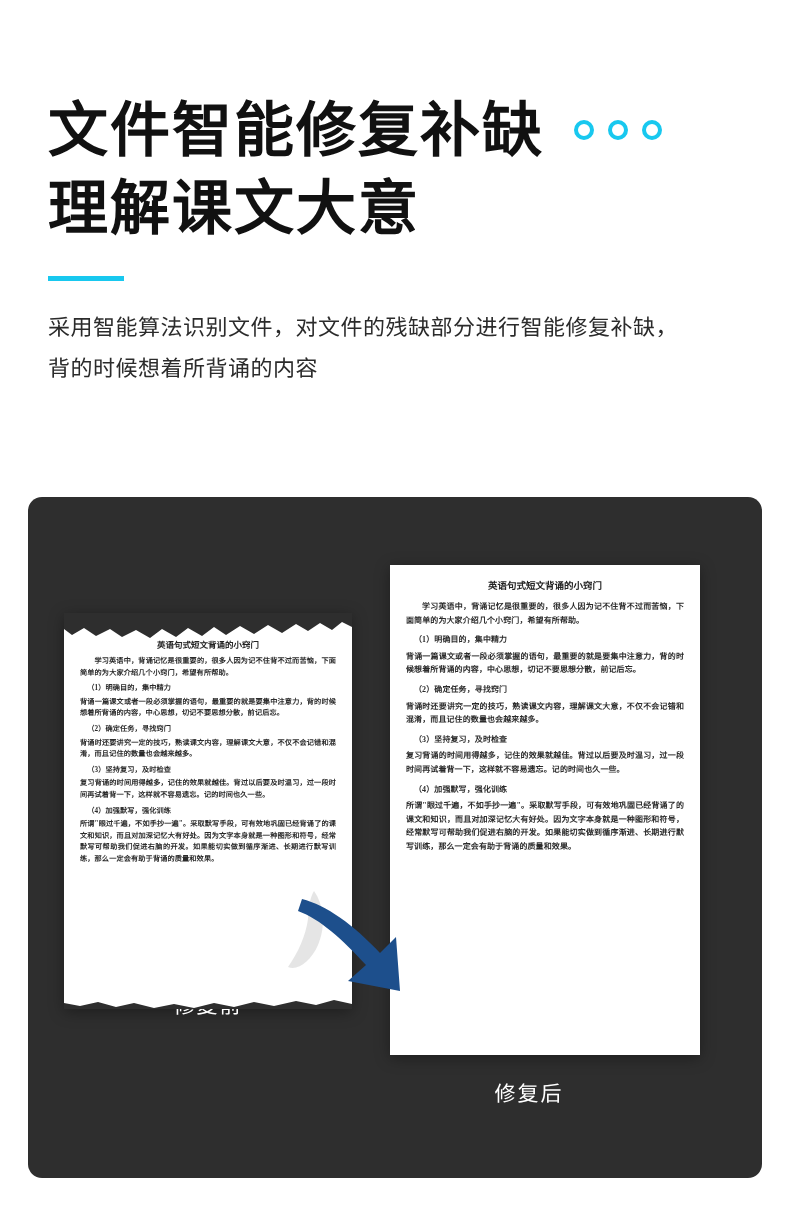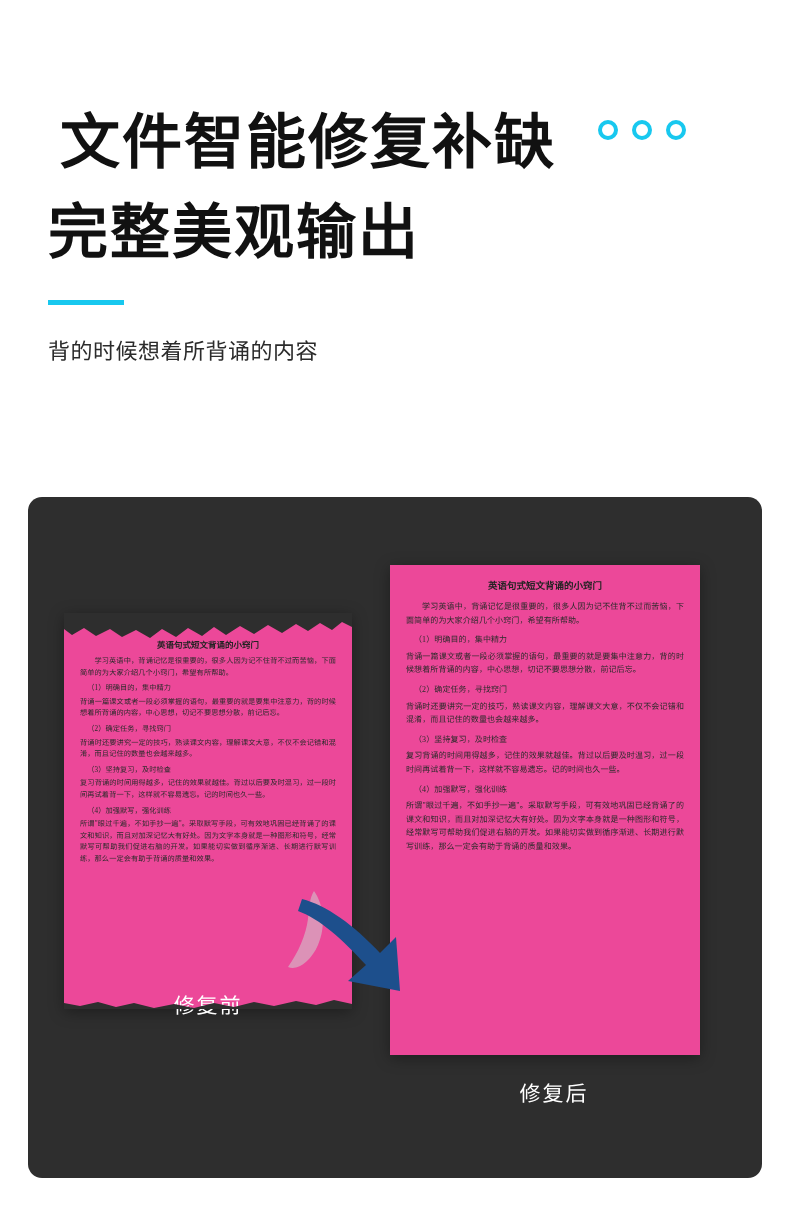--- a/index.html
+++ b/index.html
@@ -34,21 +34,21 @@
     display: flex;
     align-items: flex-start;
     justify-content: flex-start;
   }
   .headline {
     font-size: 60px;
     line-height: 78px;
     font-weight: bold;
     letter-spacing: 2px;
     color: #111111;
-    margin: 12px;
+    margin: 0;
     white-space: nowrap;
   }
   .dots {
     display: flex;
     align-items: center;
     gap: 14px;
     margin-left: 30px;
     margin-top: 28px;
   }
   .dot {
@@ -95,21 +95,21 @@
     width: 734px;
     height: 681px;
     background: #2e2e2e;
     border-radius: 14px;
     overflow: hidden;
   }
 
   
   .doc {
     position: absolute;
-    background: #ec4899;
+    background: #ffffff;
     box-shadow: 0 3px 14px rgba(0,0,0,0.35);
     box-sizing: border-box;
     overflow: hidden;
   }
   .doc-before {
     left: 36px;
     top: 116px;
     width: 288px;
     height: 396px;
   }
@@ -148,20 +148,21 @@
     margin-bottom: 6px;
   }
   .doc-p {
     font-size: 7.2px;
     line-height: 11.6px;
     color: #2b2b2b;
     text-align: justify;
     margin: 0 0 2px 0;
     font-family: "Liberation Serif", serif;
     letter-spacing: 0.1px;
+    font-weight: bold;
   }
   .doc-after .doc-p {
     font-size: 8px;
     line-height: 13.6px;
     margin: 0 0 3px 0;
   }
   .doc-p.indent {
     text-indent: 2em;
   }
   .doc-p.head {
@@ -214,46 +215,47 @@
     letter-spacing: 2px;
     text-align: center;
     font-family: "Liberation Sans", sans-serif;
   }
   .caption-before {
     left: 36px;
     top: 492px;
     width: 288px;
   }
   .caption-after {
-    left: 371px;
+    left: 346px;
     top: 580px;
     width: 310px;
   }
 </style>
 </head>
 <body>
 
 <div class="page">
 
   <div class="header">
 
     <div class="title-row">
       <h1 class="headline">文件智能修复补缺</h1>
       <div class="dots">
         <span class="dot"></span>
         <span class="dot"></span>
         <span class="dot"></span>
       </div>
     </div>
 
-    <h1 class="headline2">完整美观输出</h1>
+    <h1 class="headline2">理解课文大意</h1>
 
     <div class="rule"></div>
 
     <div class="subtitle">
+      <span class="line">采用智能算法识别文件，对文件的残缺部分进行智能修复补缺，</span>
       <span class="line">背的时候想着所背诵的内容</span>
     </div>
   </div>
 
   <div class="showcase">
 
     <div class="doc doc-before">
 
       <svg class="torn-top" viewBox="0 0 288 26" preserveAspectRatio="none">
         <path d="M0,0 L288,0 L288,14 L278,9 L268,17 L256,10 L244,18 L232,11 L218,20 L204,12 L190,21 L176,13 L162,22 L150,14 L138,23 L124,15 L112,24 L98,16 L86,25 L72,17 L58,24 L46,16 L32,23 L20,15 L8,22 L0,16 Z" fill="#2e2e2e"></path>

